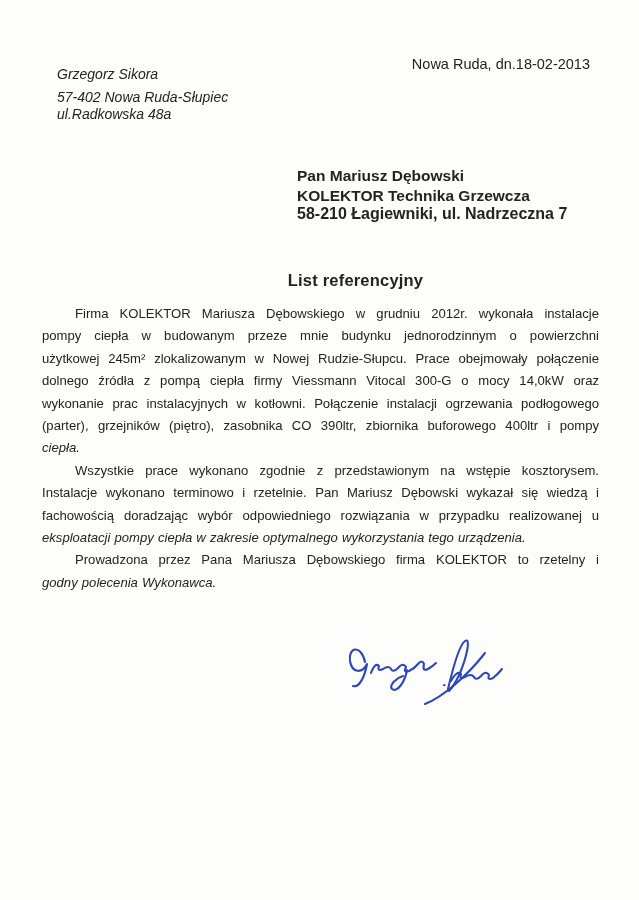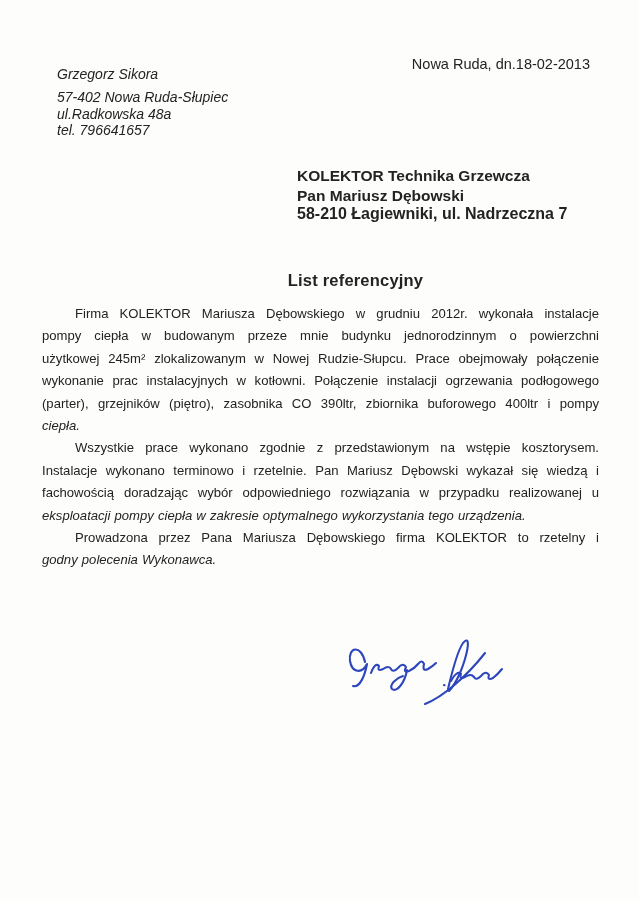--- a/index.html
+++ b/index.html
@@ -107,36 +107,36 @@
 <body>
 
 <div class="page">
 
   <div class="date">Nowa Ruda, dn.18-02-2013</div>
 
   <div class="sender">
     <div class="sender-name">Grzegorz Sikora</div>
     <div class="addr-line">57-402 Nowa Ruda-Słupiec</div>
     <div class="addr-line">ul.Radkowska 48a</div>
-    <div class="addr-line">tel. 796641657</div>
   </div>
 
   <div class="recipient">
+    <div class="r-big">Pan Mariusz Dębowski</div>
     <div class="r-big">KOLEKTOR Technika Grzewcza</div>
-    <div class="r-big">Pan Mariusz Dębowski</div>
     <div class="r-small">58-210 Łagiewniki, ul. Nadrzeczna 7</div>
   </div>
 
   <h1 class="title">List referencyjny</h1>
 
   <div class="letter-body">
 
     <div class="ln indent">Firma KOLEKTOR Mariusza Dębowskiego w grudniu 2012r. wykonała instalacje</div>
     <div class="ln">pompy ciepła w budowanym przeze mnie budynku jednorodzinnym o powierzchni</div>
     <div class="ln">użytkowej 245m² zlokalizowanym w Nowej Rudzie-Słupcu. Prace obejmowały połączenie</div>
+    <div class="ln">dolnego źródła z pompą ciepła firmy Viessmann Vitocal 300-G o mocy 14,0kW oraz</div>
     <div class="ln">wykonanie prac instalacyjnych w kotłowni. Połączenie instalacji ogrzewania podłogowego</div>
     <div class="ln">(parter), grzejników (piętro), zasobnika CO 390ltr, zbiornika buforowego 400ltr i pompy</div>
     <div class="ln last">ciepła.</div>
 
     <div class="ln indent">Wszystkie prace wykonano zgodnie z przedstawionym na wstępie kosztorysem.</div>
     <div class="ln">Instalacje wykonano terminowo i rzetelnie. Pan Mariusz Dębowski wykazał się wiedzą i</div>
     <div class="ln">fachowością doradzając wybór odpowiedniego rozwiązania w przypadku realizowanej u</div>
     <div class="ln last">eksploatacji pompy ciepła w zakresie optymalnego wykorzystania tego urządzenia.</div>
 
     <div class="ln indent">Prowadzona przez Pana Mariusza Dębowskiego firma KOLEKTOR to rzetelny i</div>

